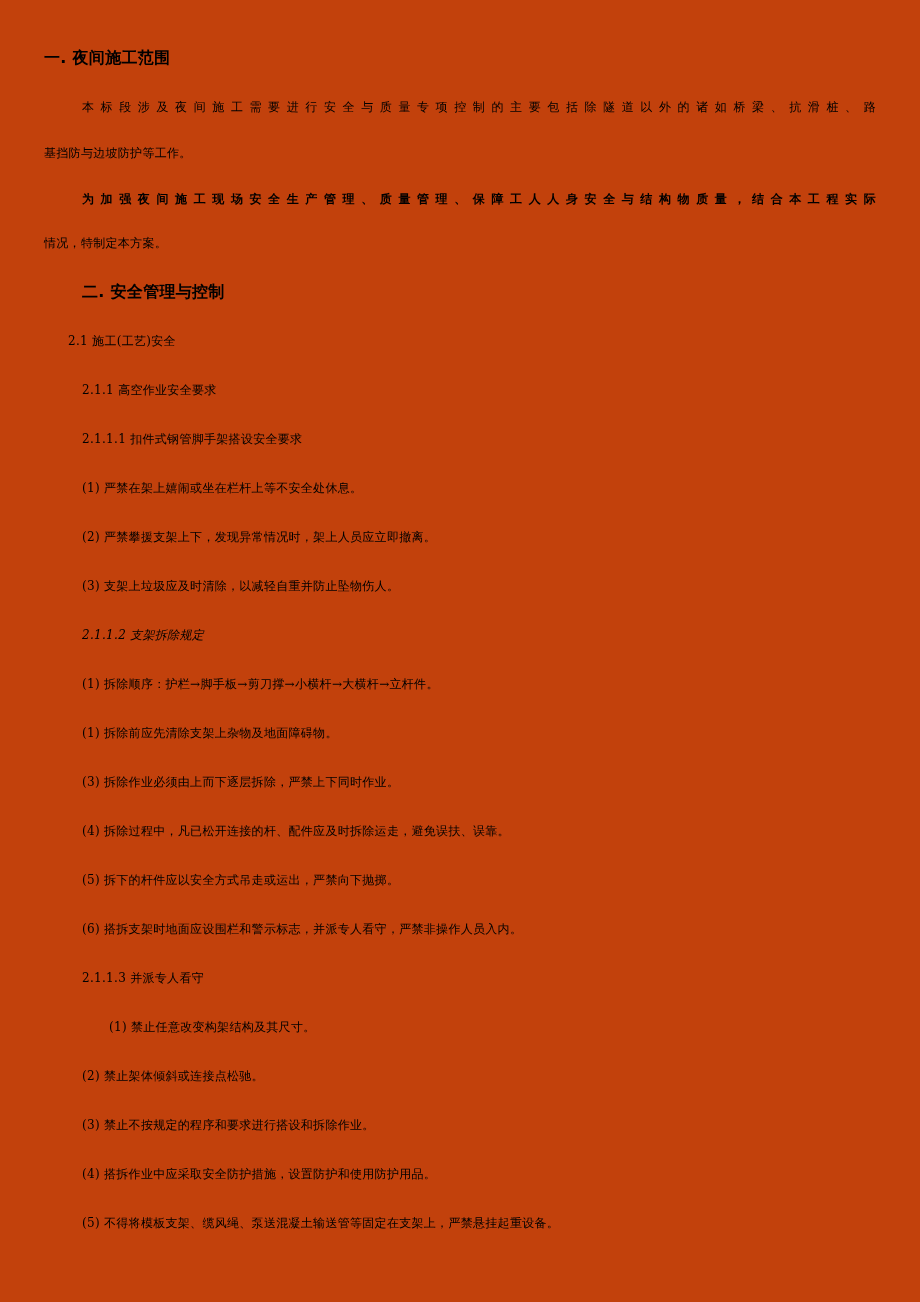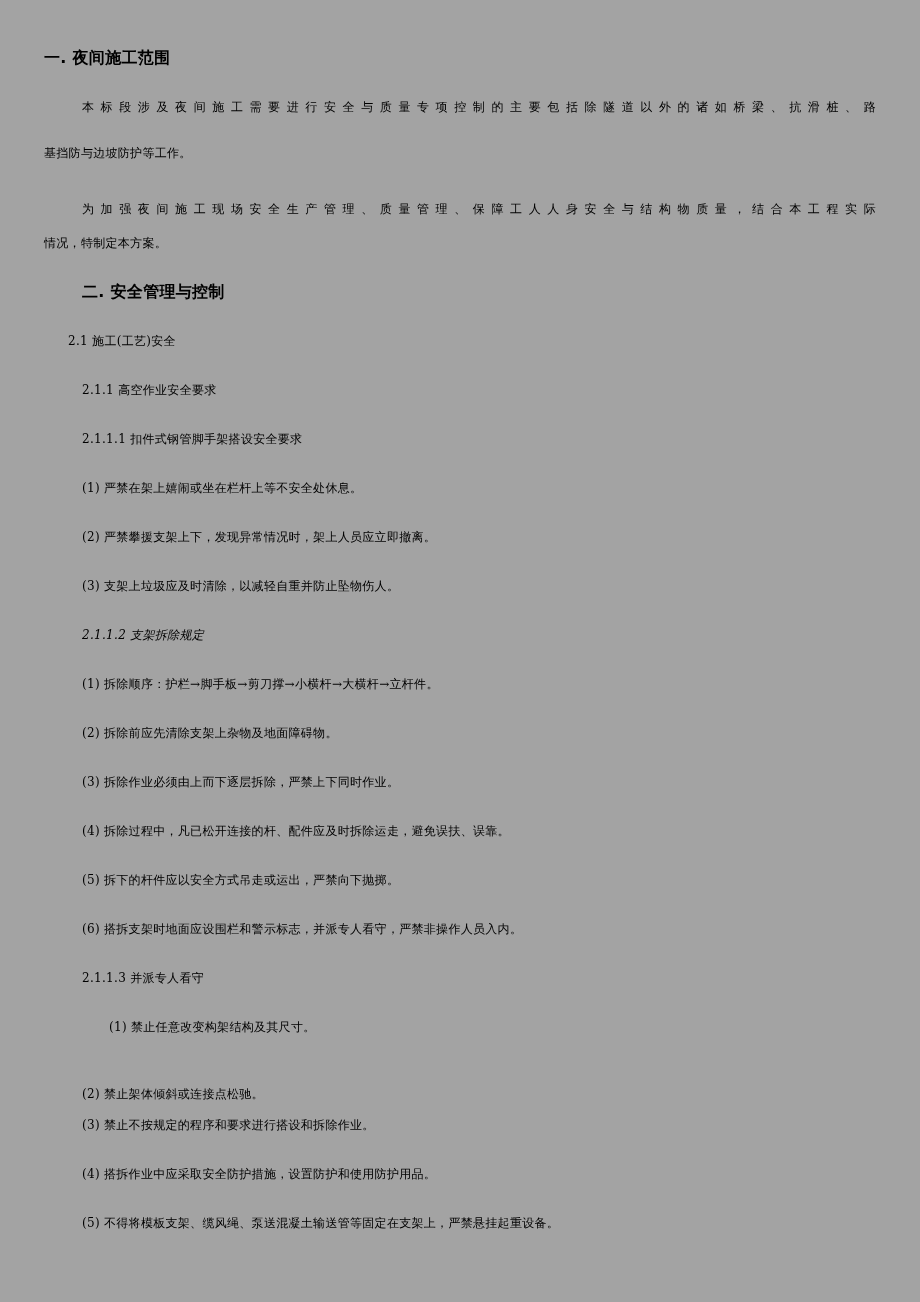--- a/index.html
+++ b/index.html
@@ -1,55 +1,55 @@
 <!DOCTYPE html>
 <html><head>
 <meta charset="utf-8">
 <style>
   html, body { margin: 0; padding: 0; background: #ffffff; }
   body { width: 920px; height: 1302px; position: relative; overflow: hidden;
          font-family: "DejaVu Serif", "Liberation Serif", serif; color: #000; }
-  .page { position: absolute; left: 0; top: 0; width: 920px; height: 1302px; background: #a3a3a3; }
+  .page { position: absolute; left: 0; top: 0; width: 920px; height: 1302px; background: #c2410c; }
   .line { position: absolute; font-size: 12px; line-height: 20px; white-space: nowrap; letter-spacing: 0.3px; }
   .bold { font-family: "DejaVu Sans", "Liberation Sans", sans-serif; font-weight: bold; font-size: 16px; }
   .justify { width: 830px; text-align-last: justify; text-align: justify; }
 </style>
 </head>
 <body>
 
 <div class="page">
 
   <div class="line bold" style="left:44px; top:48px;">一. 夜间施工范围</div>
 
   <div class="line justify" style="left:82px; top:97px; width:794px;">本标段涉及夜间施工需要进行安全与质量专项控制的主要包括除隧道以外的诸如桥梁、抗滑桩、路</div>
   <div class="line" style="left:44px; top:143px;">基挡防与边坡防护等工作。</div>
 
-  <div class="line justify" style="left:82px; top:199px; width:794px;">为加强夜间施工现场安全生产管理、质量管理、保障工人人身安全与结构物质量，结合本工程实际</div>
+  <div class="line justify" style="left:82px; top:189px; width:794px;font-weight:bold;">为加强夜间施工现场安全生产管理、质量管理、保障工人人身安全与结构物质量，结合本工程实际</div>
   <div class="line" style="left:44px; top:233px;">情况，特制定本方案。</div>
 
   <div class="line bold" style="left:82px; top:282px;">二. 安全管理与控制</div>
 
   <div class="line" style="left:68px; top:331px;text-align:right;">2.1 施工(工艺)安全</div>
   <div class="line" style="left:82px; top:380px;">2.1.1 高空作业安全要求</div>
   <div class="line" style="left:82px; top:429px;">2.1.1.1 扣件式钢管脚手架搭设安全要求</div>
 
   <div class="line" style="left:82px; top:478px;">(1) 严禁在架上嬉闹或坐在栏杆上等不安全处休息。</div>
   <div class="line" style="left:82px; top:527px;">(2) 严禁攀援支架上下，发现异常情况时，架上人员应立即撤离。</div>
   <div class="line" style="left:82px; top:576px;">(3) 支架上垃圾应及时清除，以减轻自重并防止坠物伤人。</div>
 
   <div class="line" style="left:82px; top:625px;font-style:italic;">2.1.1.2 支架拆除规定</div>
 
   <div class="line" style="left:82px; top:674px;">(1) 拆除顺序：护栏→脚手板→剪刀撑→小横杆→大横杆→立杆件。</div>
-  <div class="line" style="left:82px; top:723px;">(2) 拆除前应先清除支架上杂物及地面障碍物。</div>
+  <div class="line" style="left:82px; top:723px;">(1) 拆除前应先清除支架上杂物及地面障碍物。</div>
   <div class="line" style="left:82px; top:772px;text-align:right;">(3) 拆除作业必须由上而下逐层拆除，严禁上下同时作业。</div>
   <div class="line" style="left:82px; top:821px;">(4) 拆除过程中，凡已松开连接的杆、配件应及时拆除运走，避免误扶、误靠。</div>
   <div class="line" style="left:82px; top:870px;">(5) 拆下的杆件应以安全方式吊走或运出，严禁向下抛掷。</div>
   <div class="line" style="left:82px; top:919px;">(6) 搭拆支架时地面应设围栏和警示标志，并派专人看守，严禁非操作人员入内。</div>
 
   <div class="line" style="left:82px; top:968px;">2.1.1.3 并派专人看守</div>
 
   <div class="line" style="left:82px; top:1017px;margin-left:27px;">(1) 禁止任意改变构架结构及其尺寸。</div>
-  <div class="line" style="left:82px; top:1066px;margin-top:18px;">(2) 禁止架体倾斜或连接点松驰。</div>
+  <div class="line" style="left:82px; top:1066px;">(2) 禁止架体倾斜或连接点松驰。</div>
   <div class="line" style="left:82px; top:1115px;">(3) 禁止不按规定的程序和要求进行搭设和拆除作业。</div>
   <div class="line" style="left:82px; top:1164px;">(4) 搭拆作业中应采取安全防护措施，设置防护和使用防护用品。</div>
   <div class="line" style="left:82px; top:1213px;">(5) 不得将模板支架、缆风绳、泵送混凝土输送管等固定在支架上，严禁悬挂起重设备。</div>
 
 </div>
 
 </body></html>

